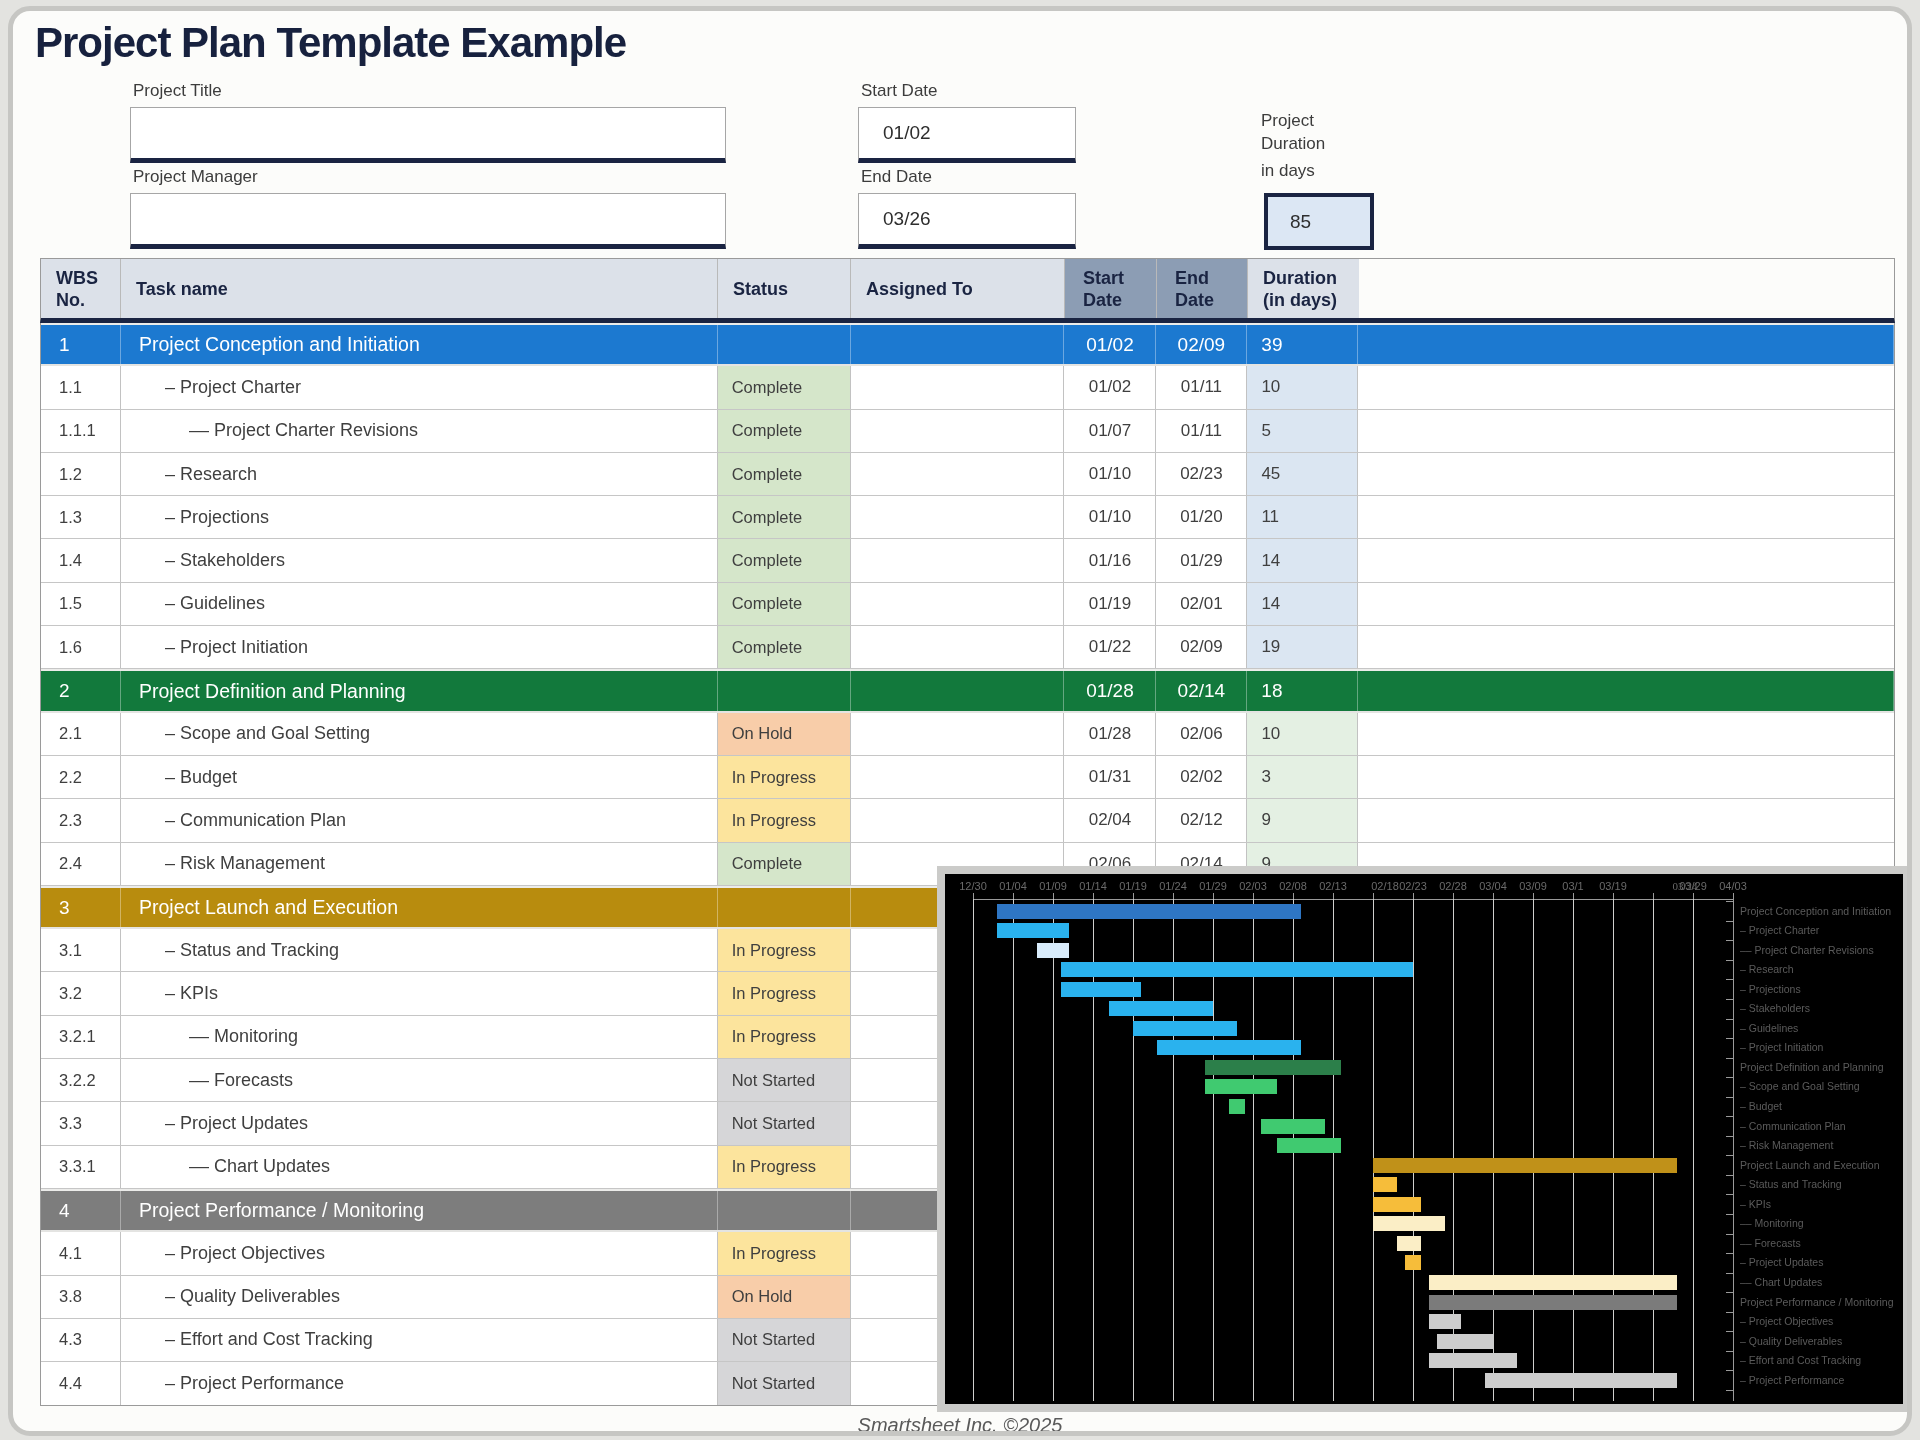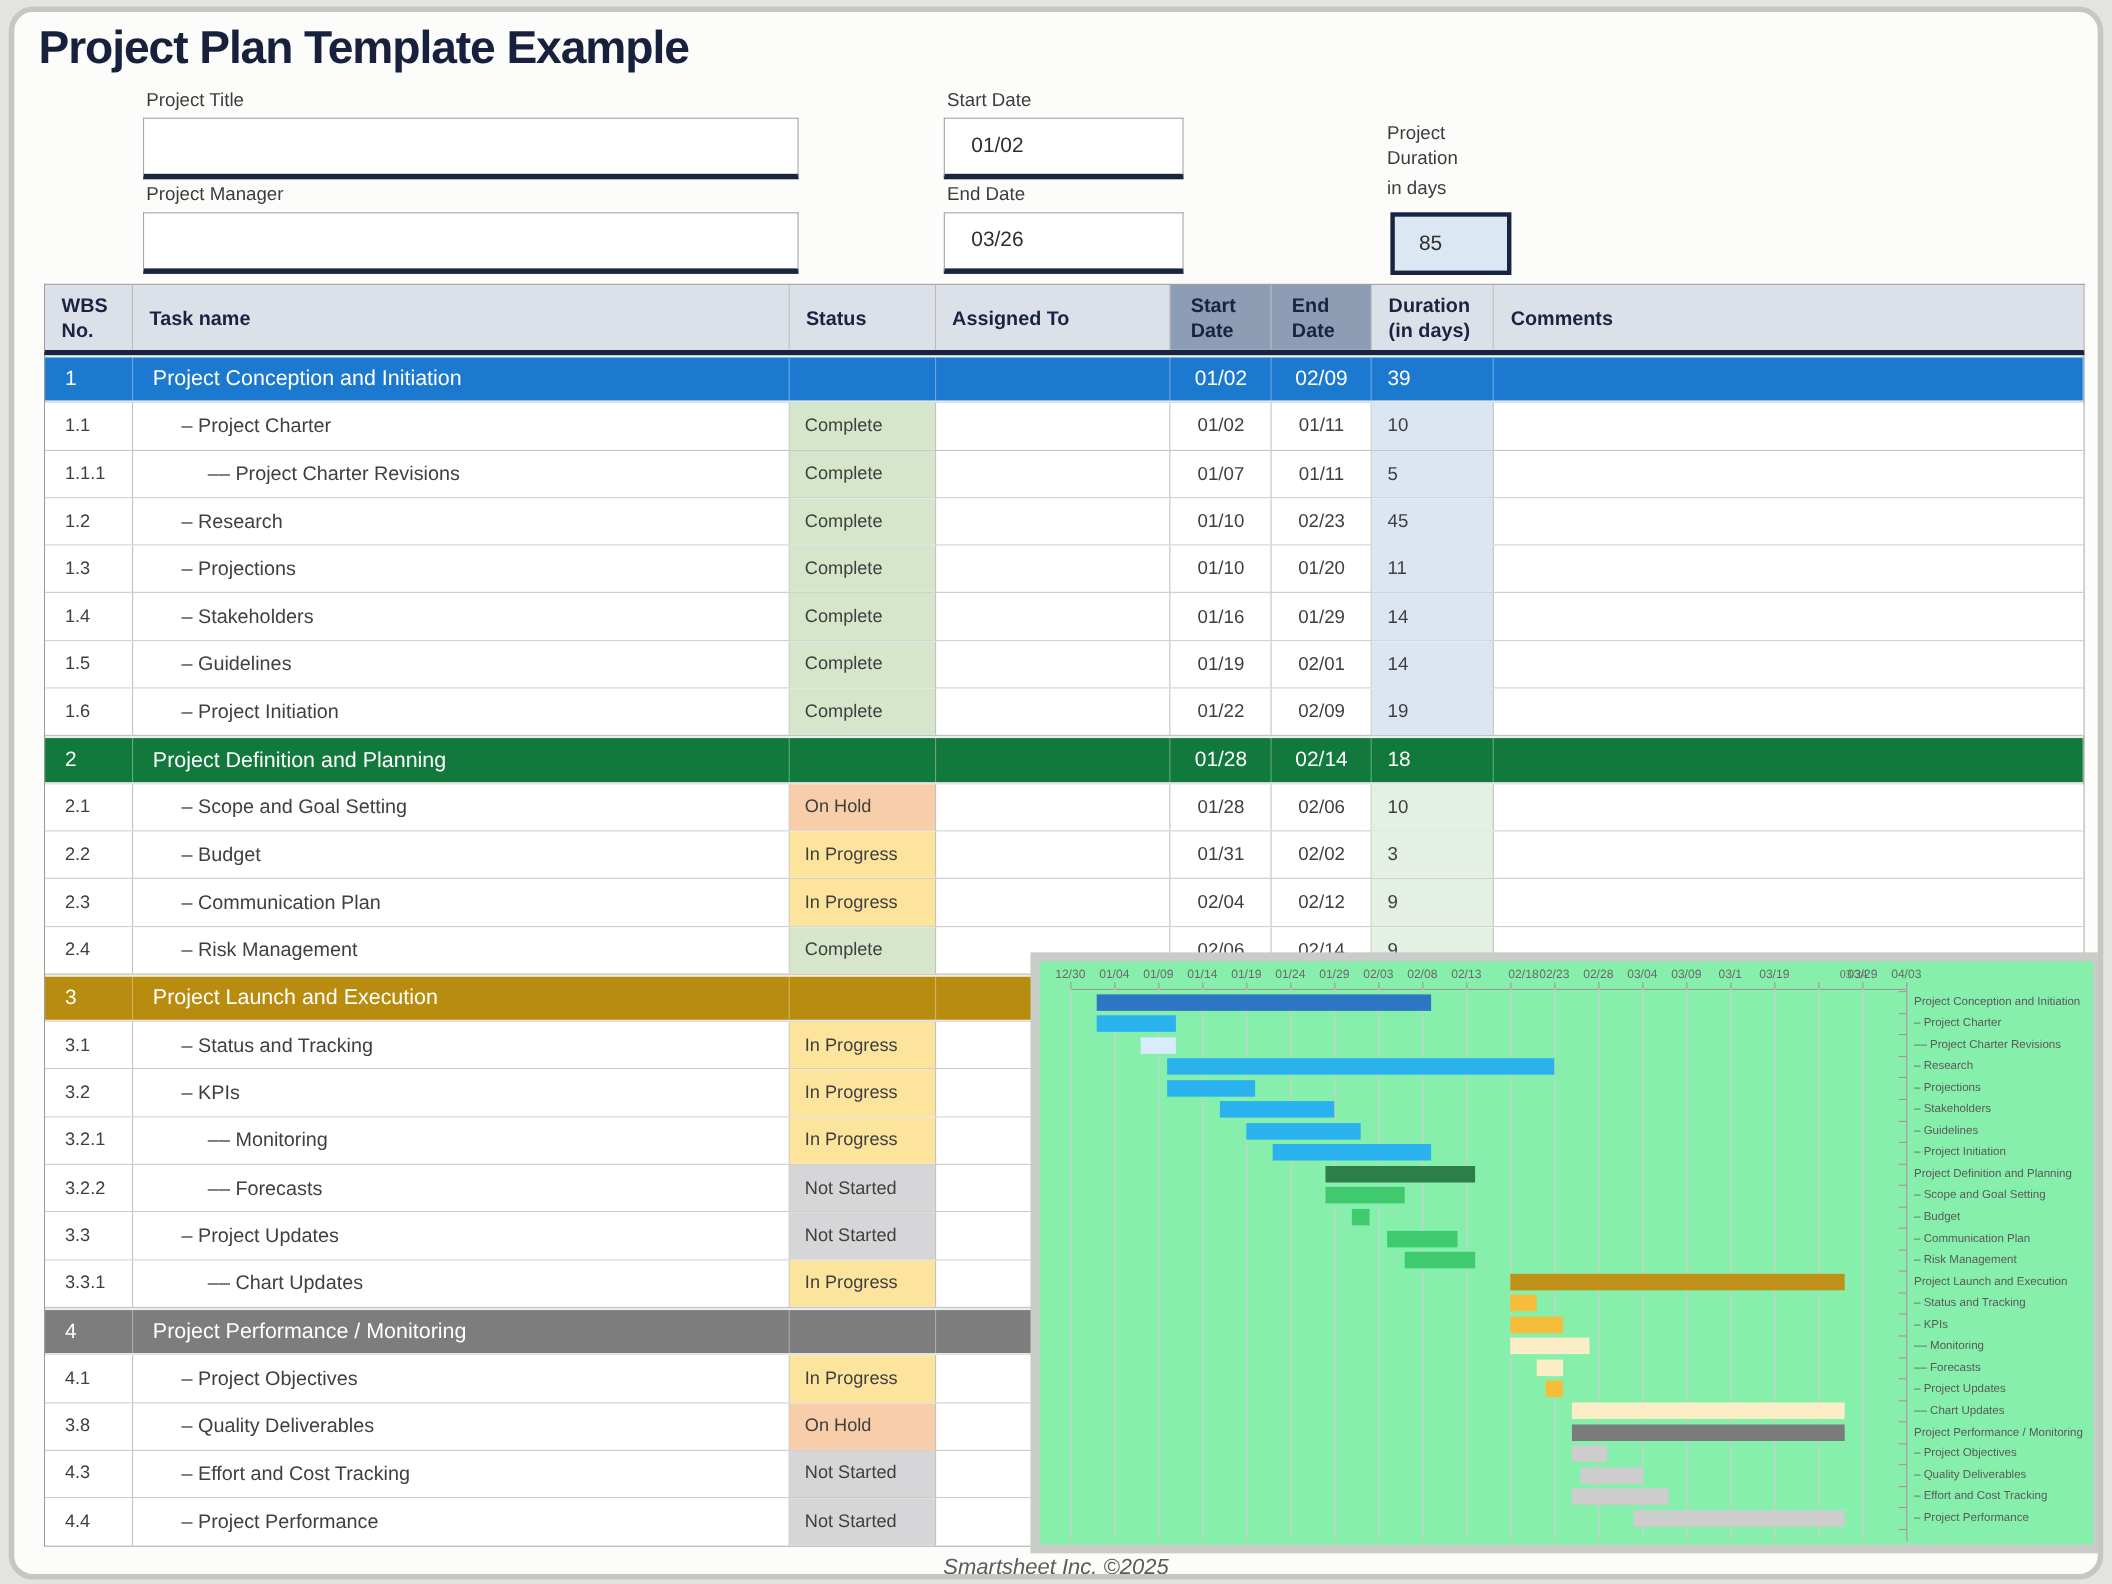--- a/index.html
+++ b/index.html
@@ -31,21 +31,21 @@
   .c-wbs{padding-left:18px;font-size:16.5px;}
   .c-task{font-size:18px;}
   .c-status{padding-left:14px;font-size:16.5px;}
   .c-date{justify-content:center;}
   .c-dur{padding-left:14px;}
   .trow.sec{color:#fff;border-bottom:2px solid #e4e4e2;}
   .trow.sec .cell{color:#fff;font-size:19px;border-right:1px solid rgba(255,255,255,.35);}
   .trow.sec .c-task{font-size:19.5px;}
   .trow.sec-gap{border-top:2px solid #ececea;}
   
-  .gantt{left:924px;top:855px;width:974px;height:546px;background:#86efac;
+  .gantt{left:924px;top:855px;width:974px;height:546px;background:#000000;
          border:8px solid #cbcbc9;box-sizing:border-box;z-index:5;}
   .gantt-inner{position:absolute;left:0;top:0;right:0;bottom:0;overflow:hidden;}
   .gtick-label{position:absolute;top:6px;width:48px;text-align:center;font-size:11px;color:#6a6a6a;}
   .gline{position:absolute;top:25px;width:1px;height:502px;background:#cfcfcd;}
   .gtick{position:absolute;top:19px;width:1px;height:6px;background:#9a9a9a;}
   .ghline{position:absolute;top:25px;height:1px;background:#9a9a9a;}
   .gaxis-r{position:absolute;top:25px;width:1px;height:502px;background:#9a9a9a;}
   .glegend{position:absolute;left:795px;font-size:10.5px;color:#5b5b5b;white-space:nowrap;line-height:13px;}
   .glegtick{position:absolute;left:781px;width:7px;height:1px;background:#9a9a9a;}
   .gbar{position:absolute;height:15px;}
@@ -90,23 +90,20 @@
             <span>Assigned To</span>
           </div>
           <div class="hcell dark" style="width: 92px; justify-content: flex-start; padding-left: 18px;">
             <span>Start Date</span>
           </div>
           <div class="hcell dark" style="width: 91px; justify-content: flex-start; padding-left: 18px;">
             <span>End Date</span>
           </div>
           <div class="hcell" style="width: 111px;">
             <span>Duration (in days)</span>
-          </div>
-          <div class="hcell" style="width: 536px;">
-            <span>Comments</span>
           </div>
         </div>
       <div class="tbody">
           <div class="trow sec sec-gap" style="background: rgb(28, 121, 208);">
             <div class="cell c-wbs" style="width: 80px;">1</div>
             <div class="cell c-task" style="width: 597px; padding-left: 18px;">Project Conception and Initiation</div>
             <div class="cell c-status" style="width: 133px;"></div>
             <div class="cell c-assigned" style="width: 214px;"></div>
             <div class="cell c-date" style="width: 92px;">01/02</div>
             <div class="cell c-date" style="width: 91px;">02/09</div>

